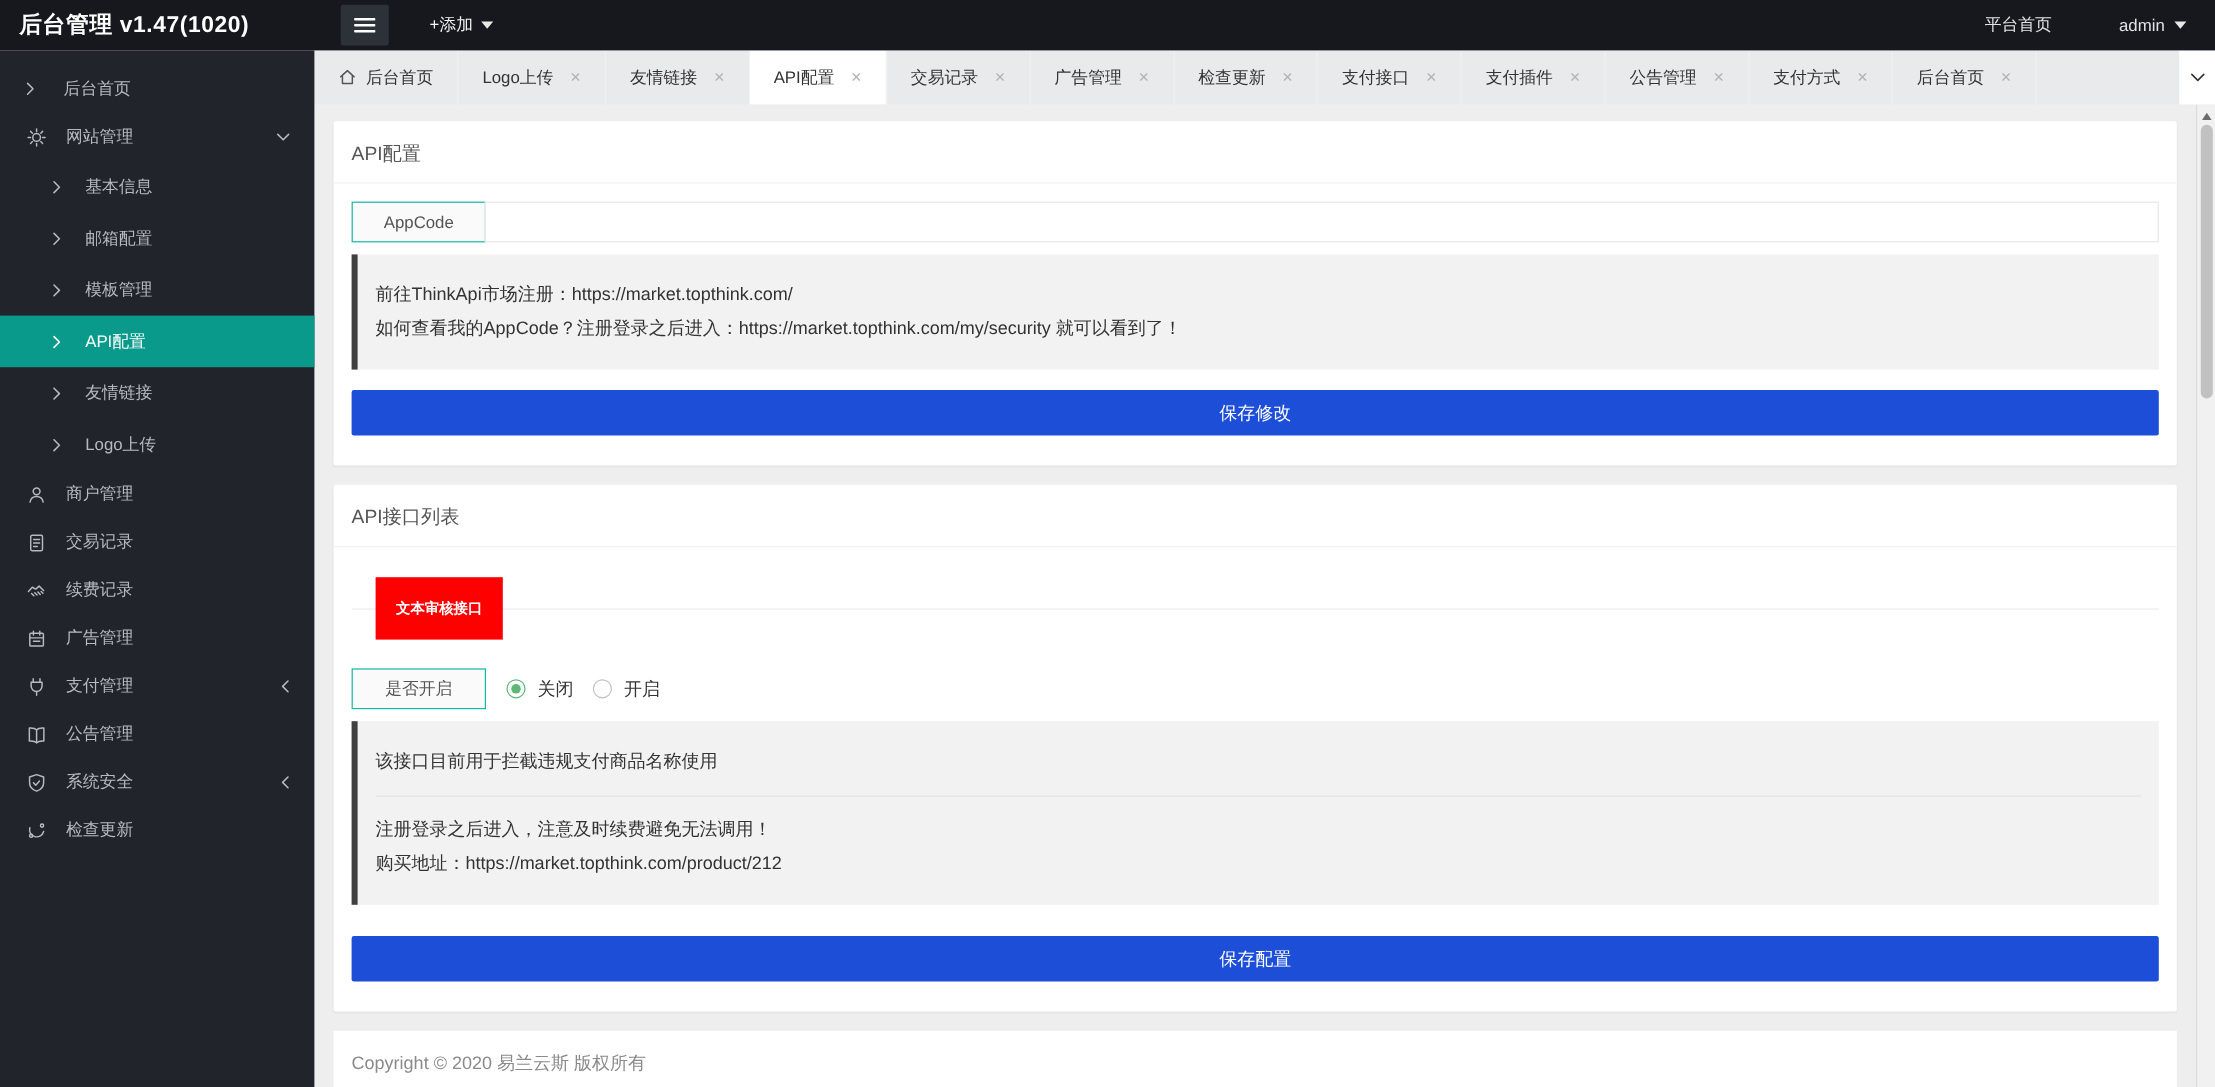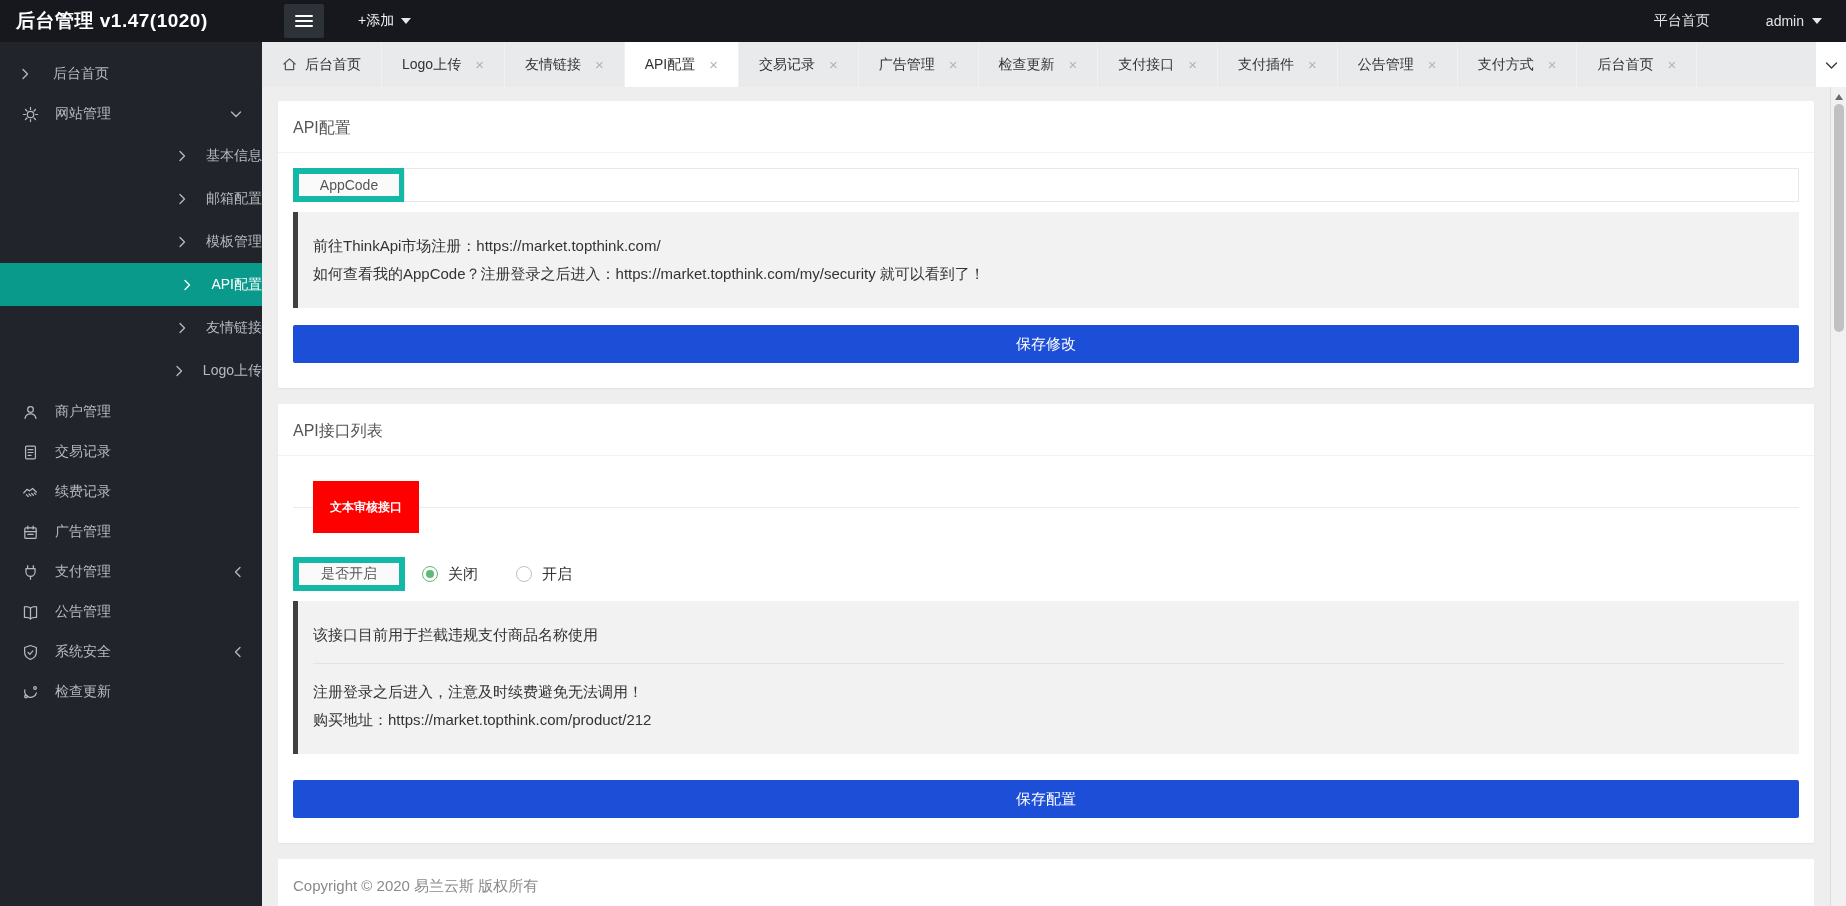--- a/index.html
+++ b/index.html
@@ -23,21 +23,21 @@
   .top-link { color:rgba(255,255,255,.88); font-size:14px; cursor:pointer; }
   .admin-box { display:flex; align-items:center; gap:8px; color:rgba(255,255,255,.88);
                font-size:14px; cursor:pointer; }
 
   
   .sidebar { position:absolute; left:0; top:42px; bottom:0; width:262px;
              background:#21252b; padding-top:12px; z-index:4; }
   .side-item, .side-sub { display:flex; align-items:center; color:#b6bac0;
              font-size:14px; cursor:pointer; position:relative; }
   .side-item { height:40px; padding-left:21px; }
-  .side-sub  { height:43px; padding-left:43px;justify-content:flex-end; }
+  .side-sub  { height:43px; padding-left:43px; }
   .si-icon { width:18px; height:18px; margin-right:16px; display:flex; align-items:center;
              justify-content:center; flex:0 0 18px; }
   .si-caret { width:10px; height:12px; margin-right:22px; display:flex; align-items:center; flex:0 0 10px; }
   .side-sub .si-caret { margin-right:18px; }
   .si-right { position:absolute; right:20px; top:0; bottom:0; display:flex; align-items:center; }
   .side-sub.active { background:#0a9a8c; color:#fff; }
 
   
   .tabbar { position:absolute; left:262px; top:42px; right:0; height:45px;
             background:#e9eaec; display:flex; align-items:stretch; z-index:3; }
@@ -59,27 +59,27 @@
   
   .content { position:absolute; left:262px; top:87px; right:16px; bottom:0;
              padding:14px 16px 0 16px; overflow:hidden; }
   .card { background:#fff; border-radius:2px; box-shadow:0 1px 2px rgba(0,0,0,.05); }
   .card + .card { margin-top:16px; }
   .card-title { padding:17px 15px 13px 15px; font-size:16px; color:#555;
                 border-bottom:1px solid #f2f2f2; }
   .card-body { padding:15px 15px 25px 15px; }
 
   .form-row { display:flex; align-items:stretch; height:34px; }
-  .field-label { width:112px; flex:0 0 112px; background:#fafafa; border:6px solid #14b8a6;
+  .field-label { width:112px; flex:0 0 112px; background:#fafafa; border:1px solid #14b8a6;
                  display:flex; align-items:center; justify-content:center;
                  font-size:14px; color:#555; }
   .field-input { flex:1; margin-left:-1px; border:1px solid #e8e8e8; background:#fff;
                  padding:0 12px; font-size:14px; color:#333; outline:none; }
 
-  .radio-group { display:flex; align-items:center; gap:38px; padding-left:17px; }
+  .radio-group { display:flex; align-items:center; gap:16px; padding-left:17px; }
   .radio-opt { display:flex; align-items:center; gap:10px; font-size:15px; color:#333; cursor:pointer; }
   .radio-dot { width:16px; height:16px; border-radius:50%; border:1px solid #c2c2c2;
                display:flex; align-items:center; justify-content:center; background:#fff; }
   .radio-dot.checked { border-color:#5FB878; }
   .radio-dot.checked::after { content:""; width:8px; height:8px; border-radius:50%; background:#5FB878; }
 
   .info-box { margin-top:10px; background:#f2f2f2; border-left:5px solid #404040;
               padding:20px 15px; font-size:15px; color:#333; line-height:28px; }
   .info-box p { margin:0; }
   .ib-divider { border-top:1px solid #e3e3e3; margin:14px 0; }

